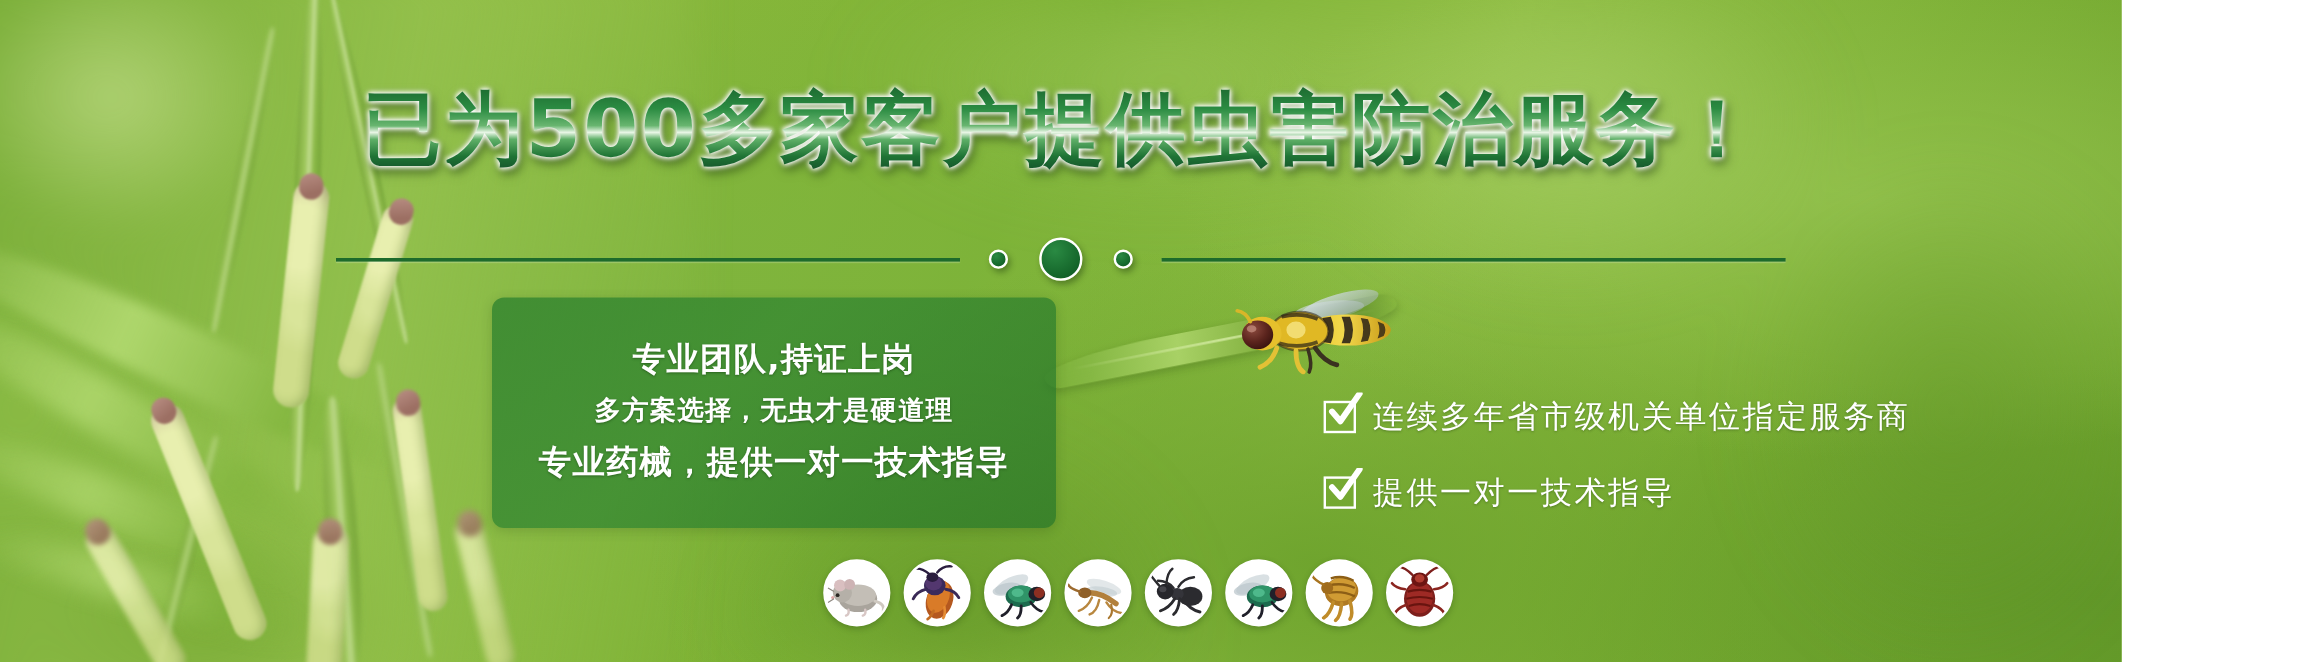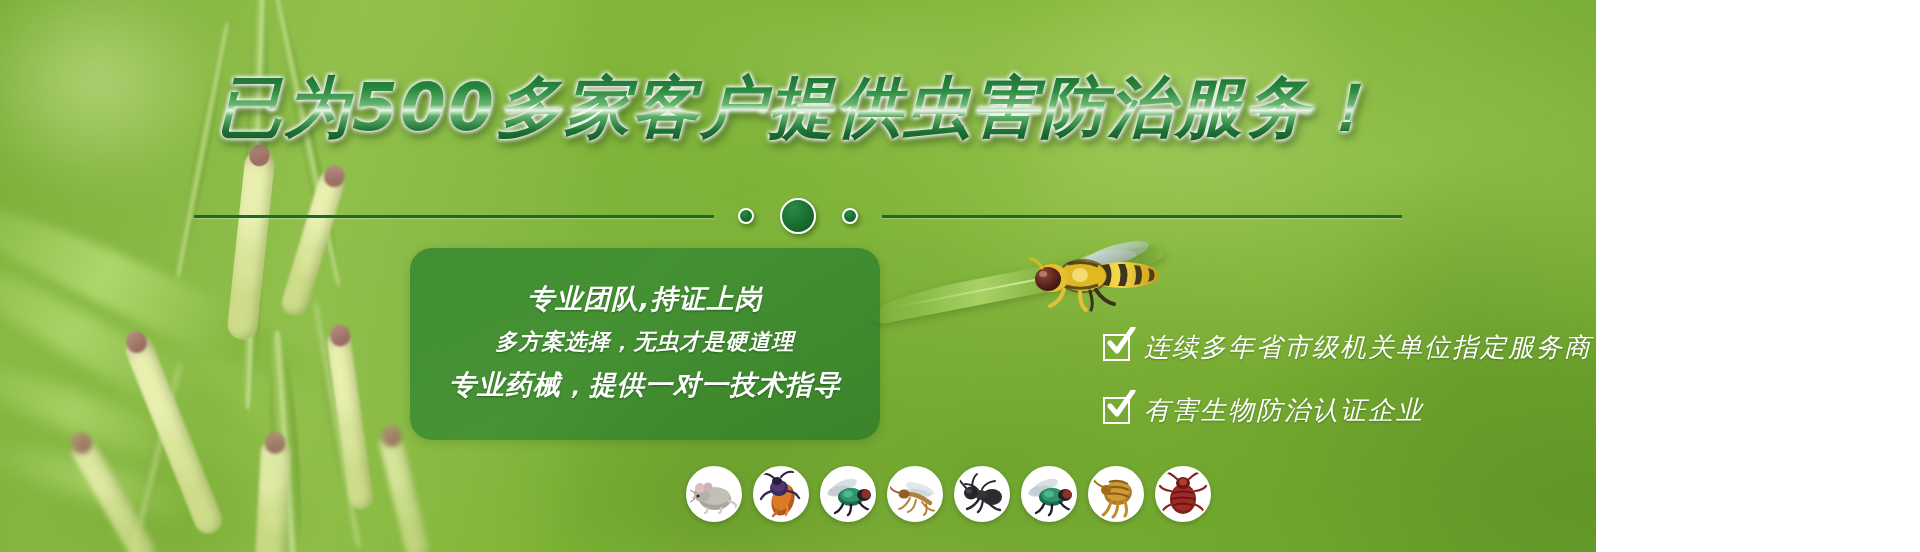--- a/index.html
+++ b/index.html
@@ -8,25 +8,24 @@
   html, body {
     width: 1920px;
     height: 552px;
     overflow: hidden;
     font-family: "DejaVu Sans", "Liberation Sans", sans-serif;
   }
 
   
   .banner {
     position: relative;
-    width: 1596px;
+    width: 1768px;
     height: 552px;
     overflow: hidden;
     background: #7bb02e;
-    font-style: italic;
   }
 
   
   .bg-base {
     position: absolute;
     inset: 0;
     background:
       radial-gradient(ellipse 50% 60% at 88% 30%, rgba(150,196,80,.85) 0%, rgba(120,176,52,0) 65%),
       radial-gradient(ellipse 45% 70% at 62% 85%, rgba(108,162,44,.9) 0%, rgba(108,162,44,0) 70%),
       radial-gradient(ellipse 60% 90% at 30% 50%, rgba(126,180,62,.9) 0%, rgba(126,180,62,0) 72%),
@@ -188,21 +187,21 @@
     box-shadow: 2px 3px 5px rgba(30,60,14,.45);
   }
   .dot-sm { width: 16px;  height: 16px; }
   .dot-lg { width: 36px;  height: 36px; }
 
   
   .promo-panel {
     position: absolute;
     left: 410px; top: 248px;
     width: 470px; height: 192px;
-    border-radius: 22px;
+    border-radius: 10px;
     background: linear-gradient(135deg, rgba(40,126,44,.74) 0%, rgba(46,132,48,.72) 40%, rgba(36,116,40,.70) 100%);
     display: flex;
     flex-direction: column;
     align-items: center;
     justify-content: center;
     gap: 10px;
     padding: 8px 14px 12px;
     box-shadow: 0 2px 10px rgba(20,50,10,.18);
   }
   .promo-line {
@@ -403,21 +402,21 @@
       </span>
       <span class="bullet-text">连续多年省市级机关单位指定服务商</span>
     </div>
 
     <div class="bullet-row">
       <span class="check-box">
         <svg class="check-mark" viewBox="0 0 30 30" aria-hidden="true">
           <path d="M4 16 L11 24 L27 1" fill="none" stroke="#ffffff" stroke-width="5" stroke-linecap="round" stroke-linejoin="round"></path>
         </svg>
       </span>
-      <span class="bullet-text">有害生物防治认证企业</span>
+      <span class="bullet-text">提供一对一技术指导</span>
     </div>
 
   </div>
 
   <div class="pest-row">
 
     <span class="pest-chip">
       <svg viewBox="0 0 50 50" aria-hidden="true">
         <ellipse cx="26" cy="30" rx="16" ry="11" fill="#a9a49c"></ellipse>
         <ellipse cx="26" cy="27" rx="15" ry="9" fill="#c3beb6"></ellipse>

